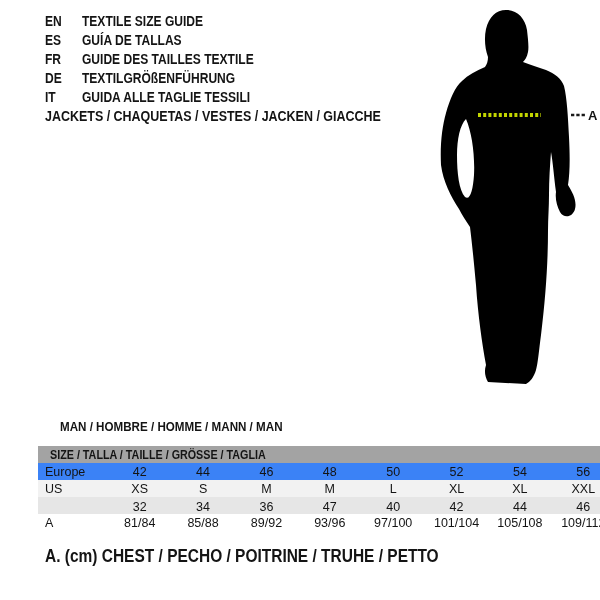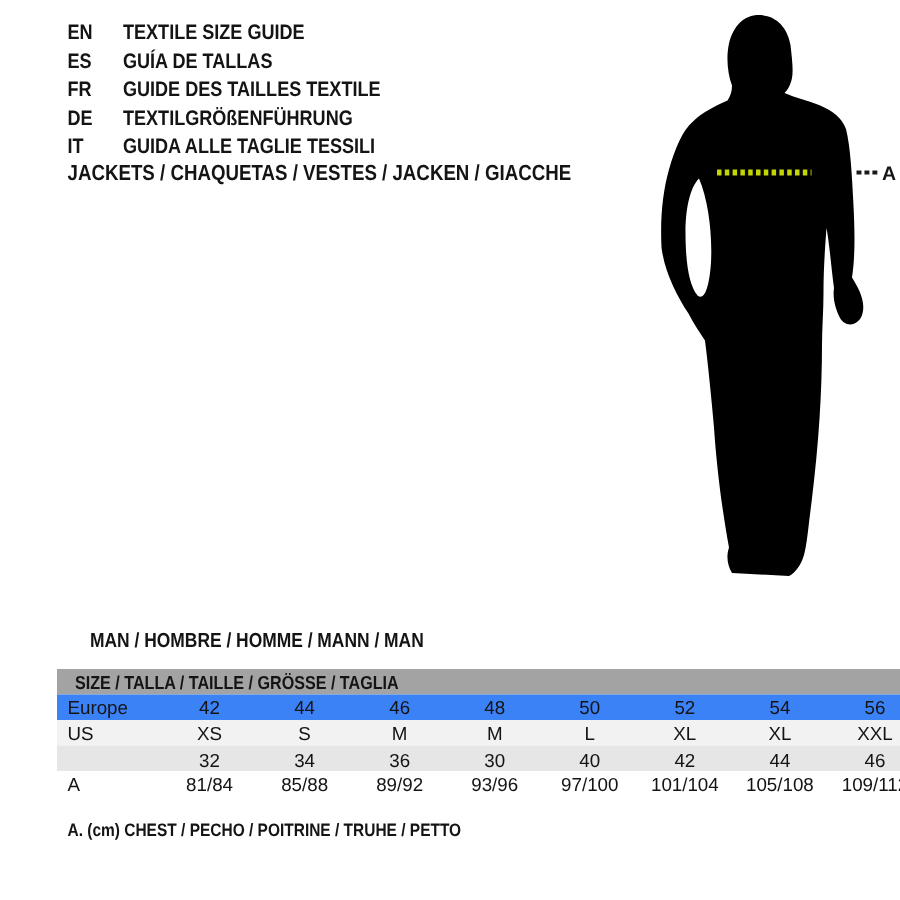--- a/index.html
+++ b/index.html
@@ -21,21 +21,21 @@
   .figure-area svg { display:block; width:175px; height:390px; }
 
   .section-title { position:absolute; left:22px; top:419px; font-weight:700; font-size:13.5px;padding-left:15px; }
 
   .size-table { position:absolute; left:15px; top:446px; width:577px; font-size:12.5px; }
   .t-header { height:17px; display:flex; align-items:center; padding-left:7px; font-weight:700; }
   .t-row { height:17px; display:flex; align-items:center; padding-left:7px; }
   .row-label { width:63px; flex:0 0 auto; }
   .cell { flex:1; text-align:center; }
 
-  .footnote { position:absolute; left:22px; top:546px; font-weight:700; font-size:12px; }
+  .footnote { position:absolute; left:22px; top:546px; font-weight:700; font-size:18px; }
 </style>
 </head>
 <body>
 
 <div class="page">
 
   <div class="lang-block condensed">
       <div class="lang-row">
         <span class="lang-code">EN</span>
         <span>TEXTILE SIZE GUIDE</span>
@@ -112,21 +112,21 @@
           <span class="cell">L</span>
           <span class="cell">XL</span>
           <span class="cell">XL</span>
           <span class="cell">XXL</span>
         </div>
         <div class="t-row" style="background: rgb(230, 230, 230); align-items: flex-end;">
           <span class="row-label"></span>
           <span class="cell">32</span>
           <span class="cell">34</span>
           <span class="cell">36</span>
-          <span class="cell">30</span>
+          <span class="cell">47</span>
           <span class="cell">40</span>
           <span class="cell">42</span>
           <span class="cell">44</span>
           <span class="cell">46</span>
         </div>
         <div class="t-row" style="background: rgb(255, 255, 255);">
           <span class="row-label">A</span>
           <span class="cell">81/84</span>
           <span class="cell">85/88</span>
           <span class="cell">89/92</span>

